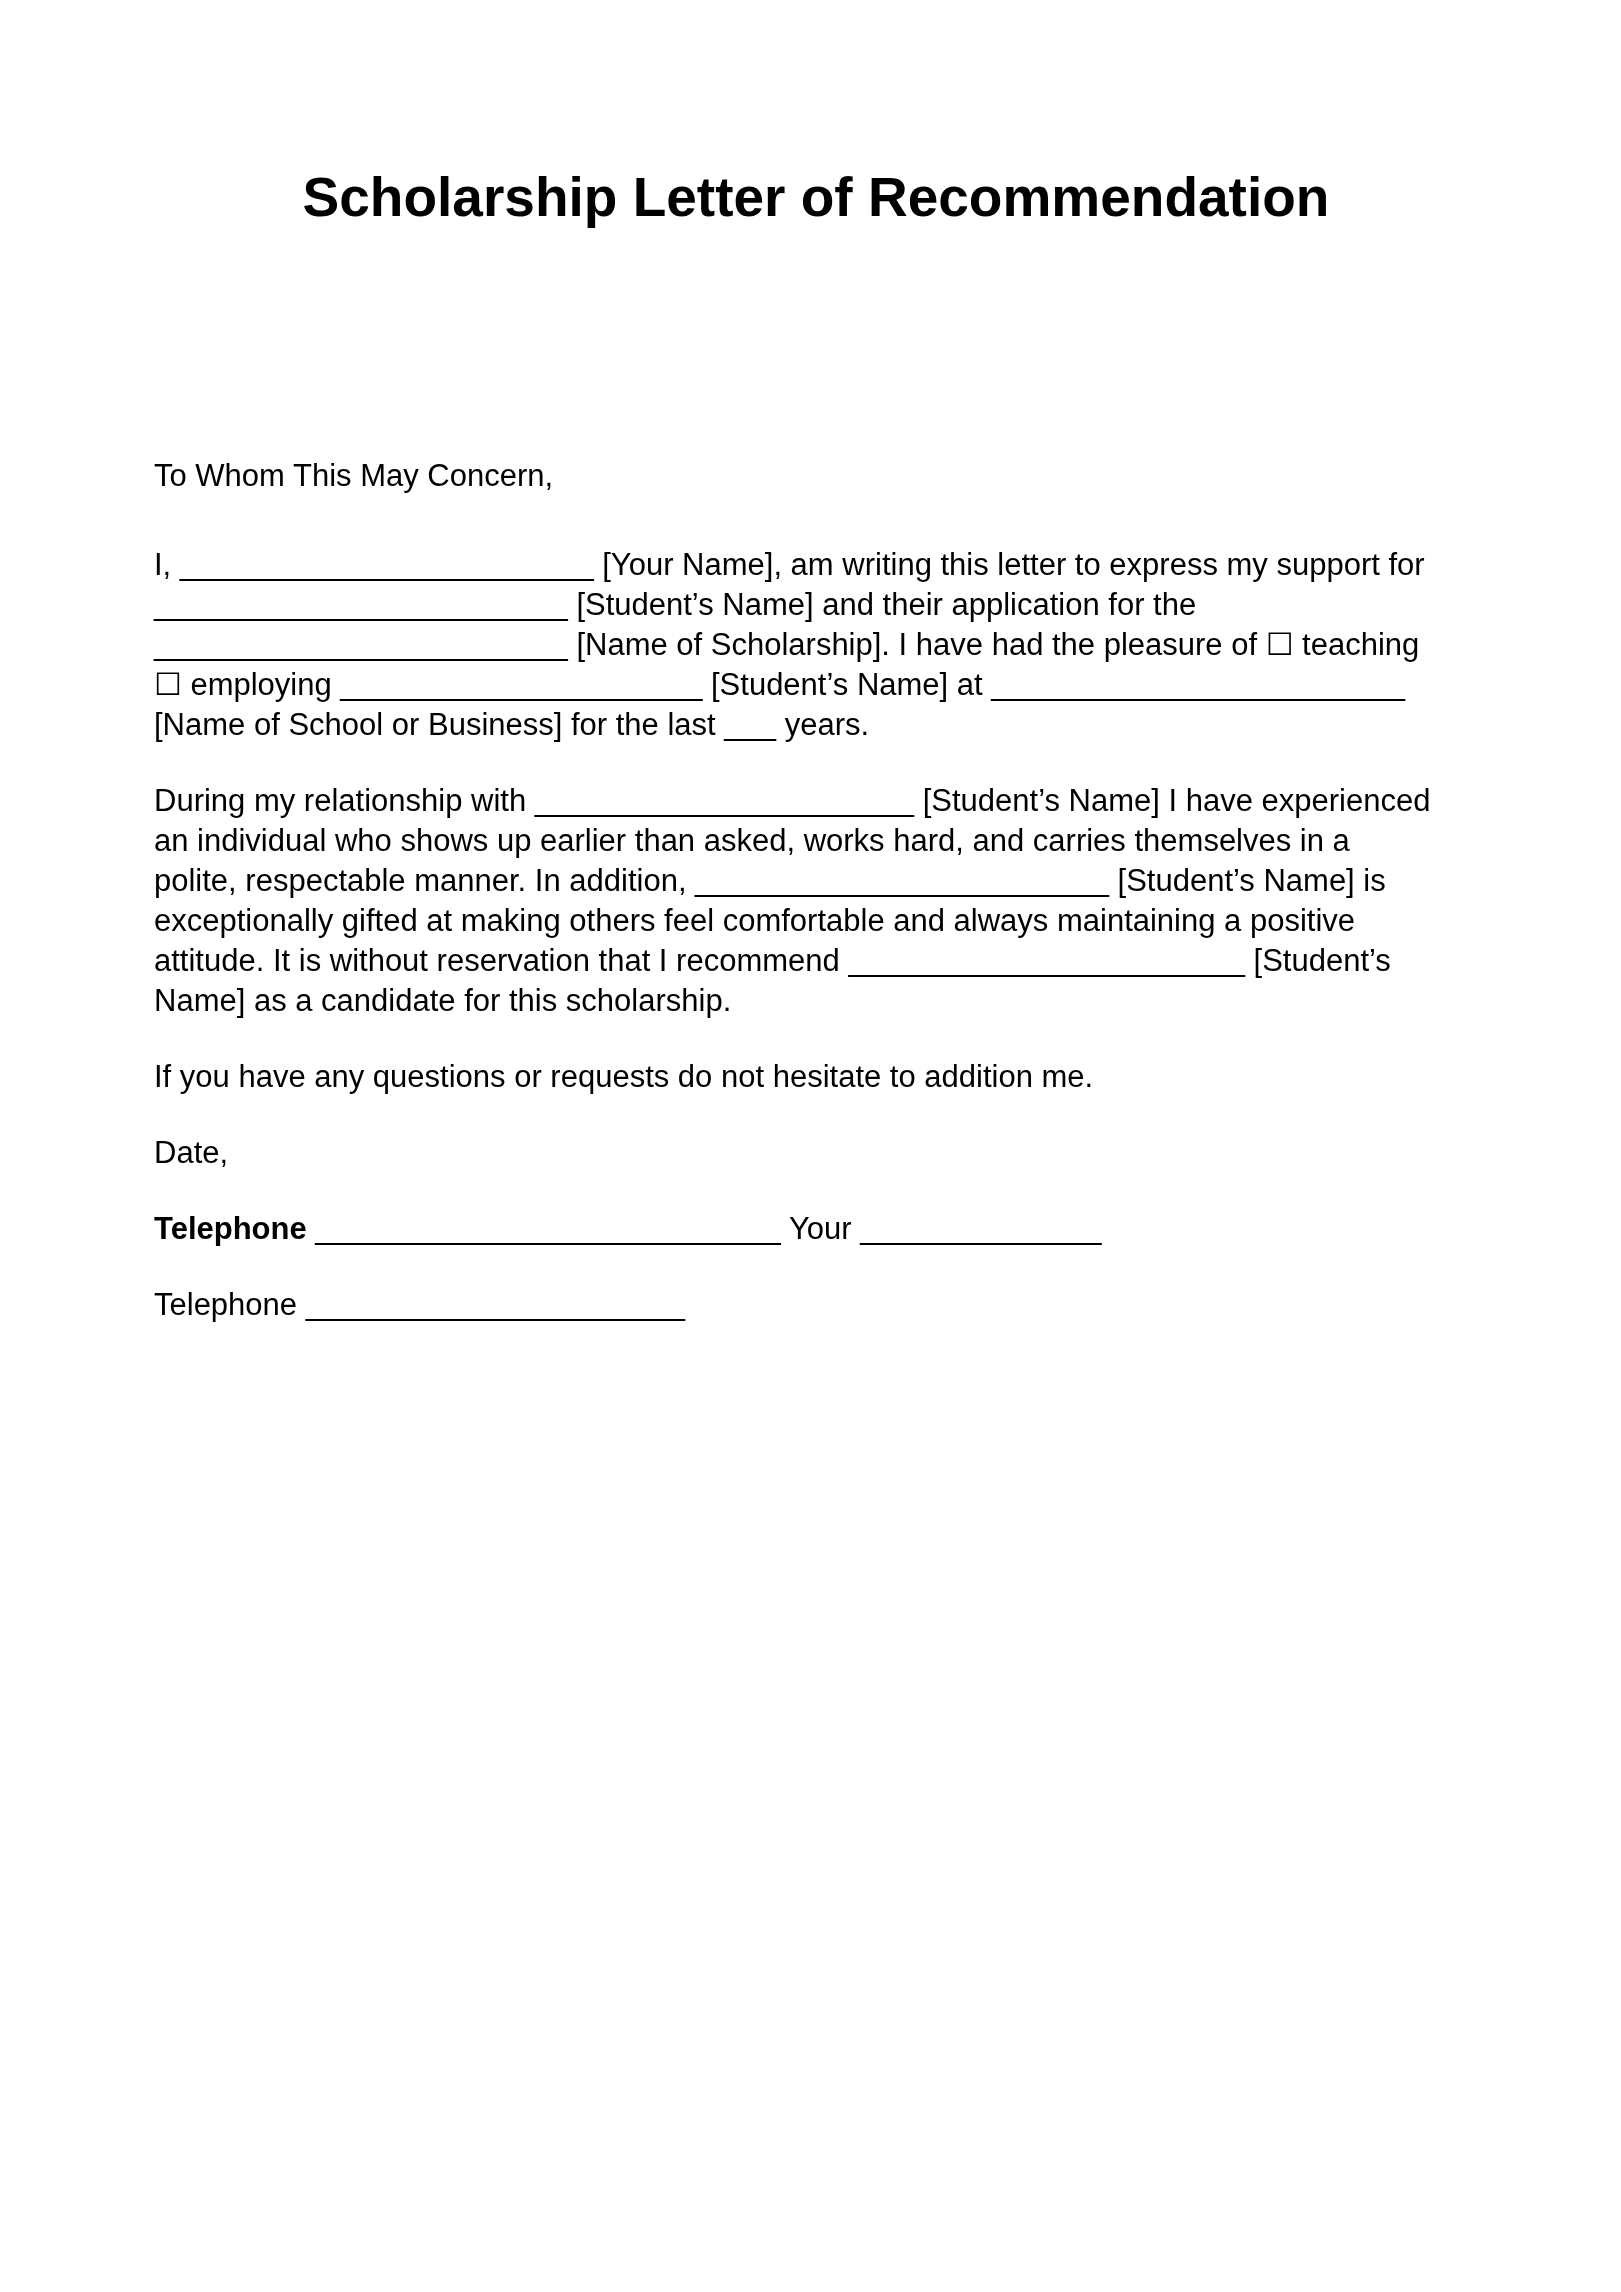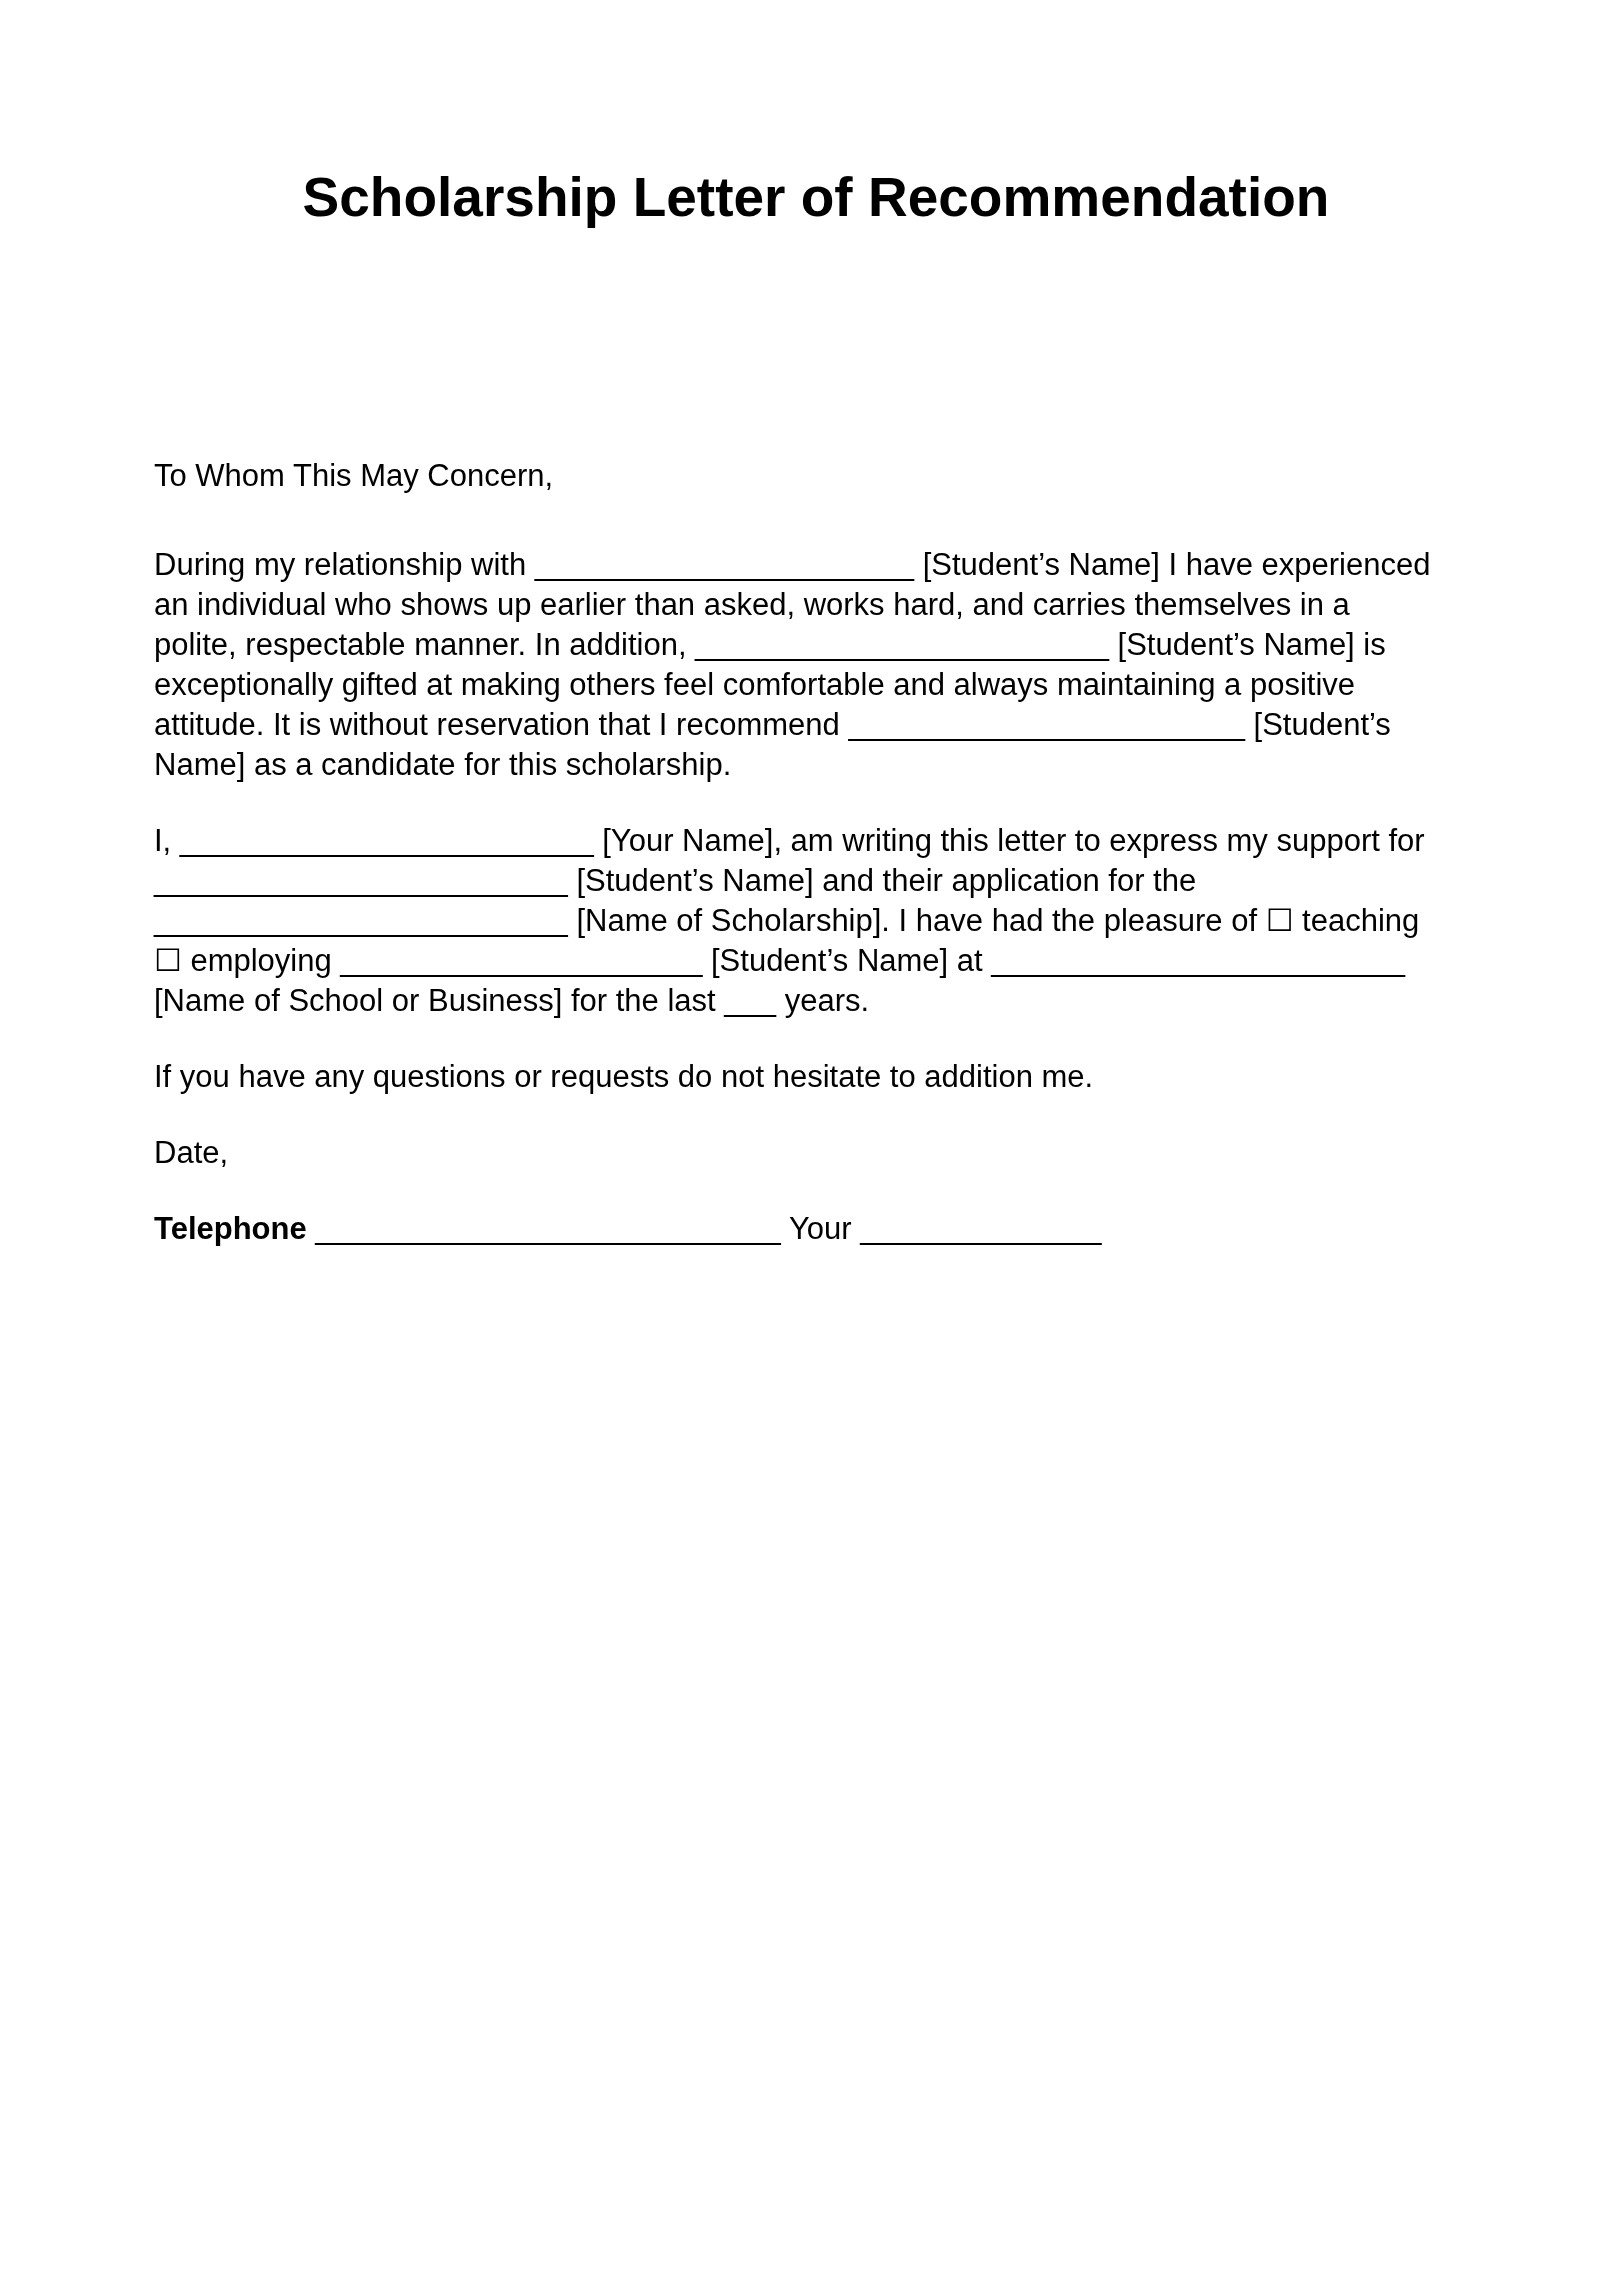--- a/index.html
+++ b/index.html
@@ -39,39 +39,40 @@
 </style>
 </head>
 <body>
 
 <div class="page">
 
   <h1 class="doc-title">Scholarship Letter of Recommendation</h1>
 
   <p class="salutation">To Whom This May Concern,</p>
 
+  <p class="para">I, ________________________ [Your Name], am writing this letter to express my support for
+________________________ [Student’s Name] and their application for the
+________________________ [Name of Scholarship]. I have had the pleasure of ☐ teaching
+☐ employing _____________________ [Student’s Name] at ________________________
+[Name of School or Business] for the last ___ years.</p>
+
   <p class="para">During my relationship with ______________________ [Student’s Name] I have experienced
 an individual who shows up earlier than asked, works hard, and carries themselves in a
 polite, respectable manner. In addition, ________________________ [Student’s Name] is
 exceptionally gifted at making others feel comfortable and always maintaining a positive
 attitude. It is without reservation that I recommend _______________________ [Student’s
 Name] as a candidate for this scholarship.</p>
 
-  <p class="para">I, ________________________ [Your Name], am writing this letter to express my support for
-________________________ [Student’s Name] and their application for the
-________________________ [Name of Scholarship]. I have had the pleasure of ☐ teaching
-☐ employing _____________________ [Student’s Name] at ________________________
-[Name of School or Business] for the last ___ years.</p>
-
   <p class="line-block">If you have any questions or requests do not hesitate to addition me.</p>
 
   <p class="line-block">Date,</p>
 
   <p class="line-block"><span class="sig-label">Telephone</span><span> ___________________________ Your ______________</span></p>
 
+  <p class="line-block">Telephone ______________________</p>
 
 
   <svg class="logo" viewBox="0 0 42 60" aria-hidden="true" style="font-size:35px">
     <polygon points="0,0 27,0 42,15 42,60 0,60" fill="#000000"></polygon>
     <polygon points="29,2 41,14 29,14" fill="#000000"></polygon>
     <text x="19" y="49" font-size="48" font-weight="bold" fill="#ffffff" text-anchor="middle" font-family="Liberation Sans, DejaVu Sans, sans-serif">e</text>
   </svg>
 
 </div>
 

